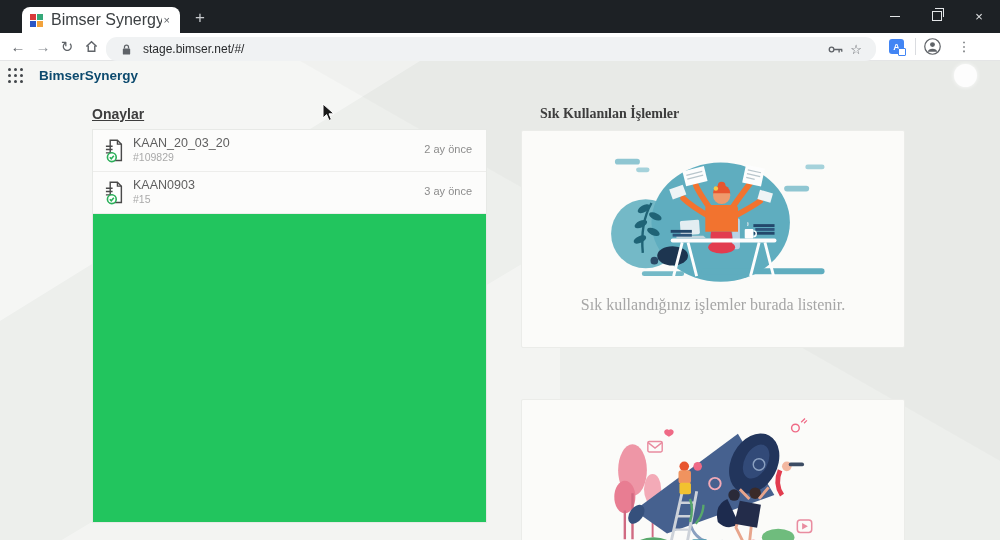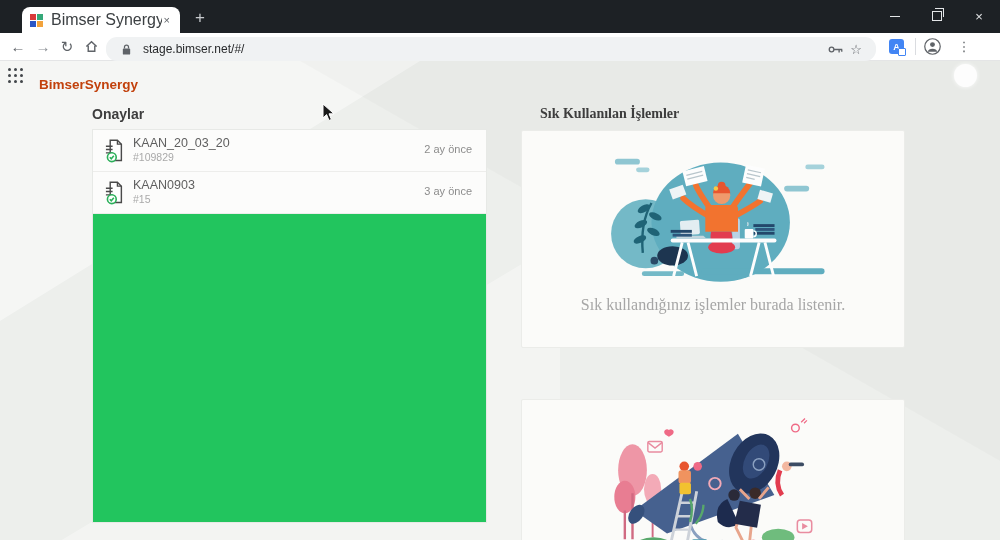--- a/index.html
+++ b/index.html
@@ -49,27 +49,27 @@
          clip-path:polygon(0 0,100% 0,0 100%);}
   .poly2{left:300px;top:0;width:700px;height:400px;background:rgba(0,0,0,.02);
          clip-path:polygon(100% 0,0 0,100% 100%);}
   .poly3{left:60px;top:180px;width:500px;height:300px;background:rgba(255,255,255,.35);
          clip-path:polygon(0 100%,100% 0,100% 100%);}
 
   .appheader{position:absolute;left:0;top:0;right:0;height:32px;}
   .waffle{position:absolute;left:8px;top:7px;width:15px;height:15px;display:grid;
           grid-template-columns:repeat(3,1fr);grid-template-rows:repeat(3,1fr);gap:2.5px;}
   .waffle i{background:#42464a;border-radius:50%;}
-  .brand{position:absolute;left:39px;top:16px;font-size:13.5px;font-weight:bold;color:#c2410c;}
+  .brand{position:absolute;left:39px;top:7px;font-size:13.5px;font-weight:bold;color:#0c4a6e;}
   .user-avatar{position:absolute;left:954px;top:3px;width:23px;height:23px;border-radius:50%;background:#fdfdfd;
                box-shadow:0 0 4px rgba(255,255,255,.9);}
 
   
   .section-title{position:absolute;font-size:14px;font-weight:600;color:#3d3d3d;}
-  .t-onaylar{left:92px;top:45px;}
+  .t-onaylar{left:92px;top:45px;text-decoration:underline;}
   .t-sik{left:540px;top:45px;font-family:Liberation Serif, serif;}
   .approvals-panel{position:absolute;left:92px;top:68px;width:395px;height:394px;background:#22c55e;
                    border:1px solid #e7e9e6;box-sizing:border-box;}
   .approval-row{position:relative;height:41px;background:#fcfcfb;border-bottom:1px solid #ededeb;}
   .row-icon{position:absolute;left:11px;top:8px;}
   .row-title{position:absolute;left:40px;top:6px;font-size:12.5px;color:#5f5f5f;}
   .row-id{position:absolute;left:40px;top:21px;font-size:10.5px;color:#a9a9a9;}
   .row-time{position:absolute;right:14px;top:13px;font-size:11px;color:#8c8c8c;}
 
   

